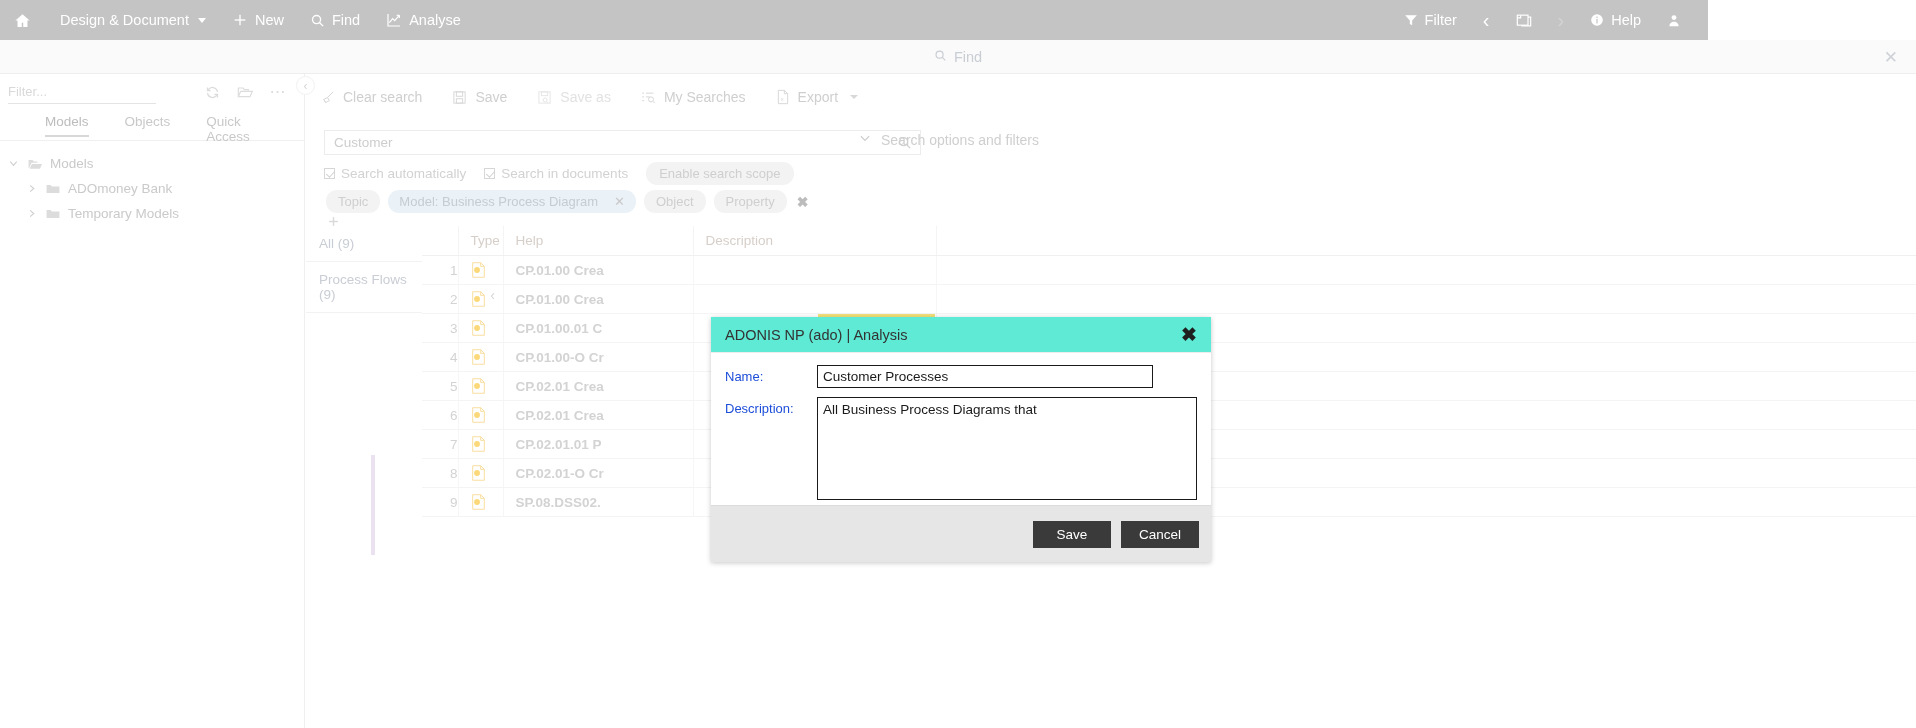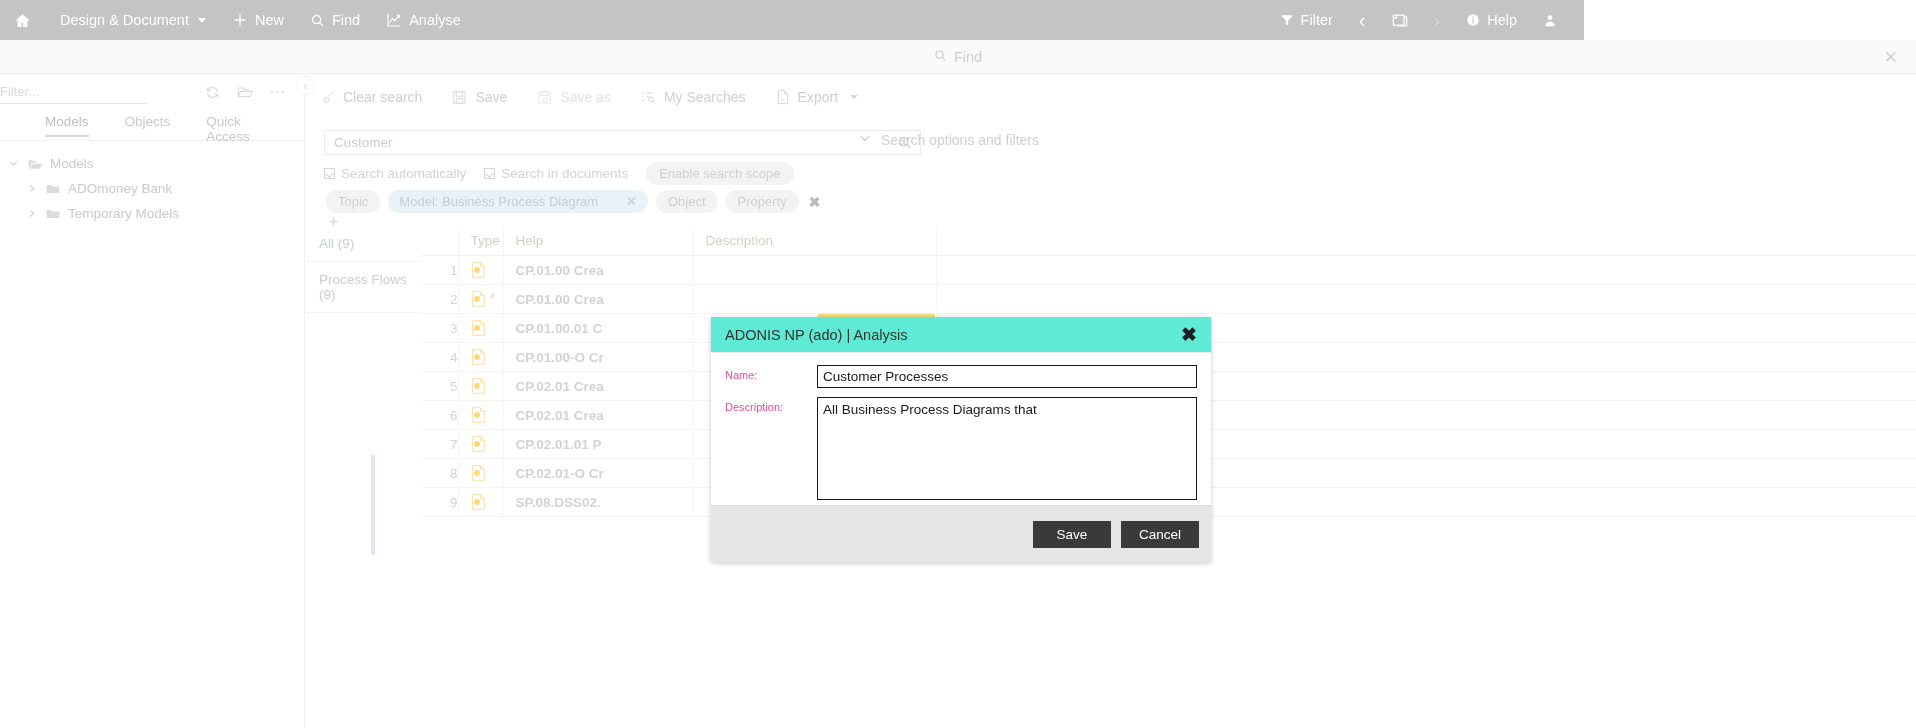--- a/index.html
+++ b/index.html
@@ -5,21 +5,21 @@
   * { box-sizing: border-box; margin: 0; padding: 0; }
   html, body {
     width: 1916px; height: 728px;
     font-family: "Liberation Sans", sans-serif;
     background: #ffffff;
     overflow: hidden;
   }
 
   
   .appbar {
-    position: absolute; top: 0; left: 0; width: 1584px; height: 40px;
+    position: absolute; top: 0; left: 0; width: 1708px; height: 40px;
     background: #c4c4c4;
     display: flex; align-items: flex-start;
     color: #ffffff;
     font-size: 14.5px;
   }
   .appbar-left { display: flex; align-items: center; height: 100%; }
   .appbar-right { display: flex; align-items: center; height: 100%; margin-left: auto; padding-right: 14px; }
   .ab-item {
     display: flex; align-items: center; gap: 7px;
     height: 100%; padding: 0 13px;
@@ -54,21 +54,21 @@
   
   .leftpane {
     position: absolute; top: 74px; left: 0; width: 305px; height: 654px;
     background: #ffffff; border-right: 1px solid #efefef;
   }
   .lp-filterrow {
     position: absolute; top: 0; left: 0; width: 305px; height: 36px;
     display: flex; align-items: center;
   }
   .lp-filter-input {
-    width: 148px; height: 24px;
+    margin-left: 8px; width: 148px; height: 24px;
     border: none; border-bottom: 1px solid #e3e3e3;
     background: transparent; outline: none;
     font-family: "Liberation Sans", sans-serif;
     font-size: 13px; color: #d5d5d5;
   }
   .lp-filter-input::placeholder { color: #d9d9d9; }
   .lp-icons { margin-left: auto; display: flex; align-items: center; gap: 17px; padding-right: 18px; }
   .lp-icons svg { display: block; }
   .dots { color: #dcdcdc; font-size: 16px; letter-spacing: 1.5px; line-height: 8px; }
 
@@ -168,21 +168,21 @@
     position: absolute; top: 116px; left: 20px;
     display: flex; align-items: center; gap: 8px;
     font-size: 13px;
   }
   .chip {
     background: #f3f3f3; border-radius: 11px; padding: 4px 12px;
     color: #cfcfcf; white-space: nowrap;
   }
   .chip.sel {
     background: #eaf2f8; color: #c6ccd1;
-    display: flex; align-items: center; gap: 28px; padding: 4px 11px; justify-content: center;
+    display: flex; align-items: center; gap: 16px; padding: 4px 11px; justify-content: center;
   }
   .chip-x { color: #c9c9c9; font-size: 13px; }
   .chip-clearall { color: #bcbcbc; font-size: 14px; margin-left: 2px; font-weight: bold;}
   .plusrow { position: absolute; top: 140px; left: 20px; color: #d8d8d8; font-size: 16px; }
 
   
   .catlist {
     position: absolute; top: 152px; left: 0px; width: 116px;
   }
   .cat-item {
@@ -229,23 +229,23 @@
     display: flex; align-items: center; padding: 0 14px;
     font-size: 14.5px; color: #333333;
     border-bottom: 1px solid #ececec;
   }
   .modal-x {
     margin-left: auto; font-size: 19px; color: #1f1f1f; line-height: 1;
     font-weight: bold;
   }
   .modal-body { position: relative; height: 152px; background: #ffffff; padding: 12px 10px 0 14px; }
   .mrow { display: flex; align-items: flex-start; margin-bottom: 9px; }
-  .mlabel { width: 92px; font-size: 11px; color: #ec4899; padding-top: 4px; }
+  .mlabel { width: 92px; font-size: 13px; color: #1d4ed8; padding-top: 4px; }
   .minput {
-    width: 380px; height: 23px; border: 1px solid #1a1a1a;
+    width: 336px; height: 23px; border: 1px solid #1a1a1a;
     font-family: "Liberation Sans", sans-serif; font-size: 13.5px;
     color: #1a1a1a; padding: 0 5px; outline: none; background:#fff;
   }
   .mtextarea {
     width: 380px; height: 103px; border: 1px solid #1a1a1a;
     font-family: "Liberation Sans", sans-serif; font-size: 13.5px;
     color: #1a1a1a; padding: 3px 5px; outline: none; resize: none; background:#fff;
     line-height: 1.3;
   }
   .modal-footer {

